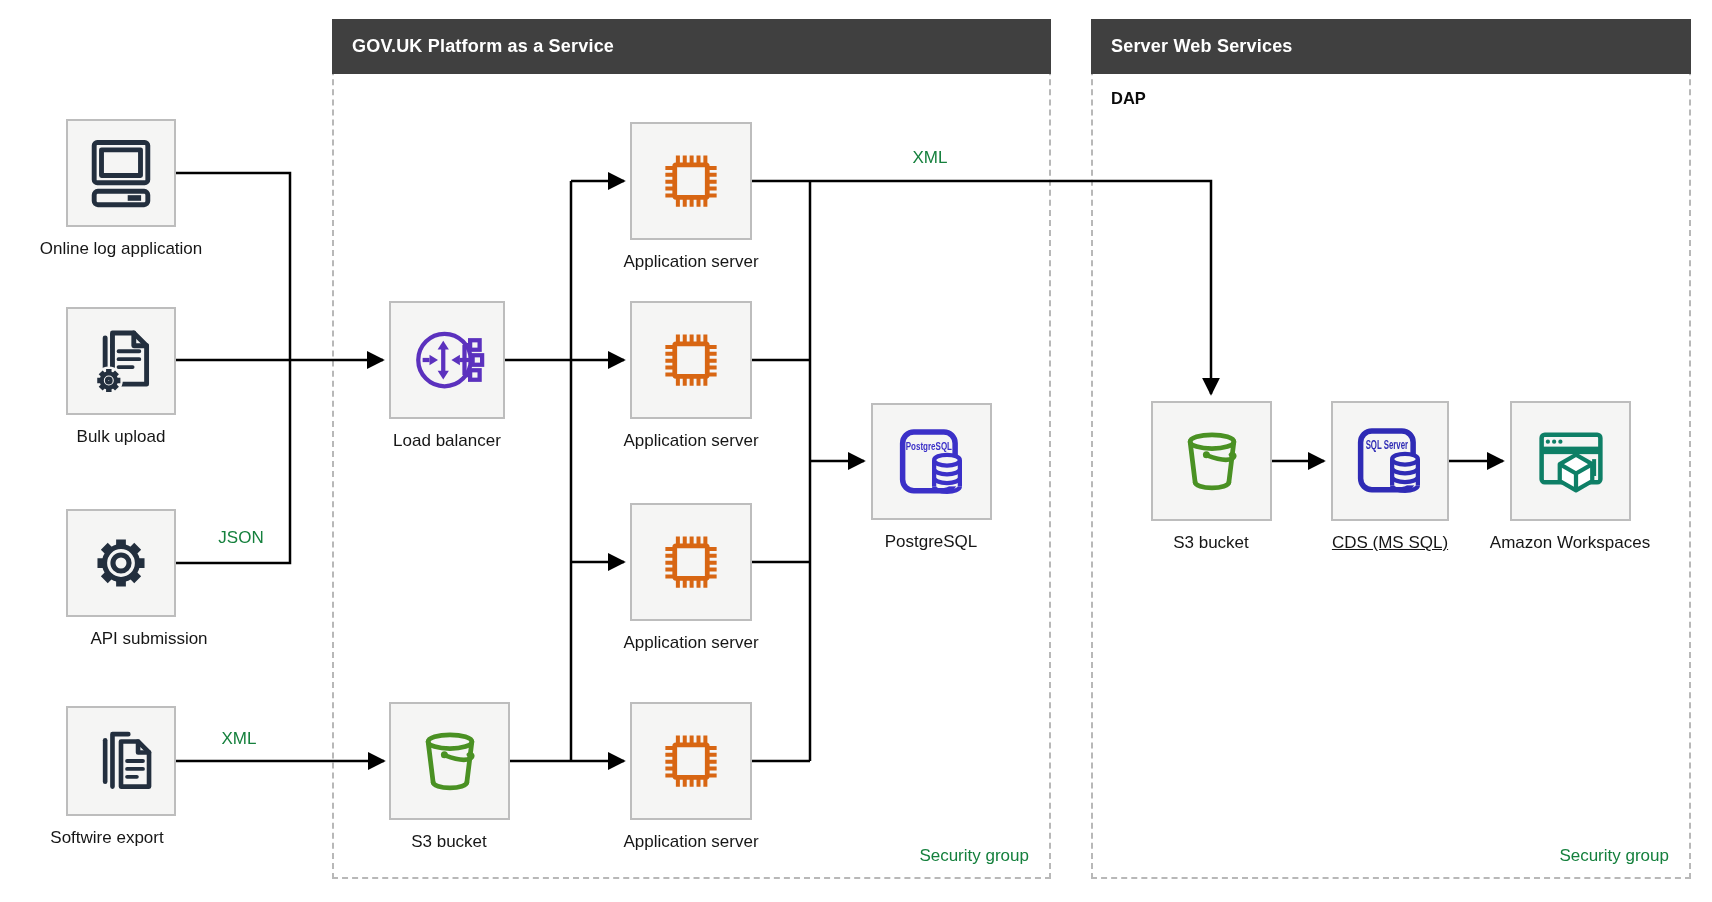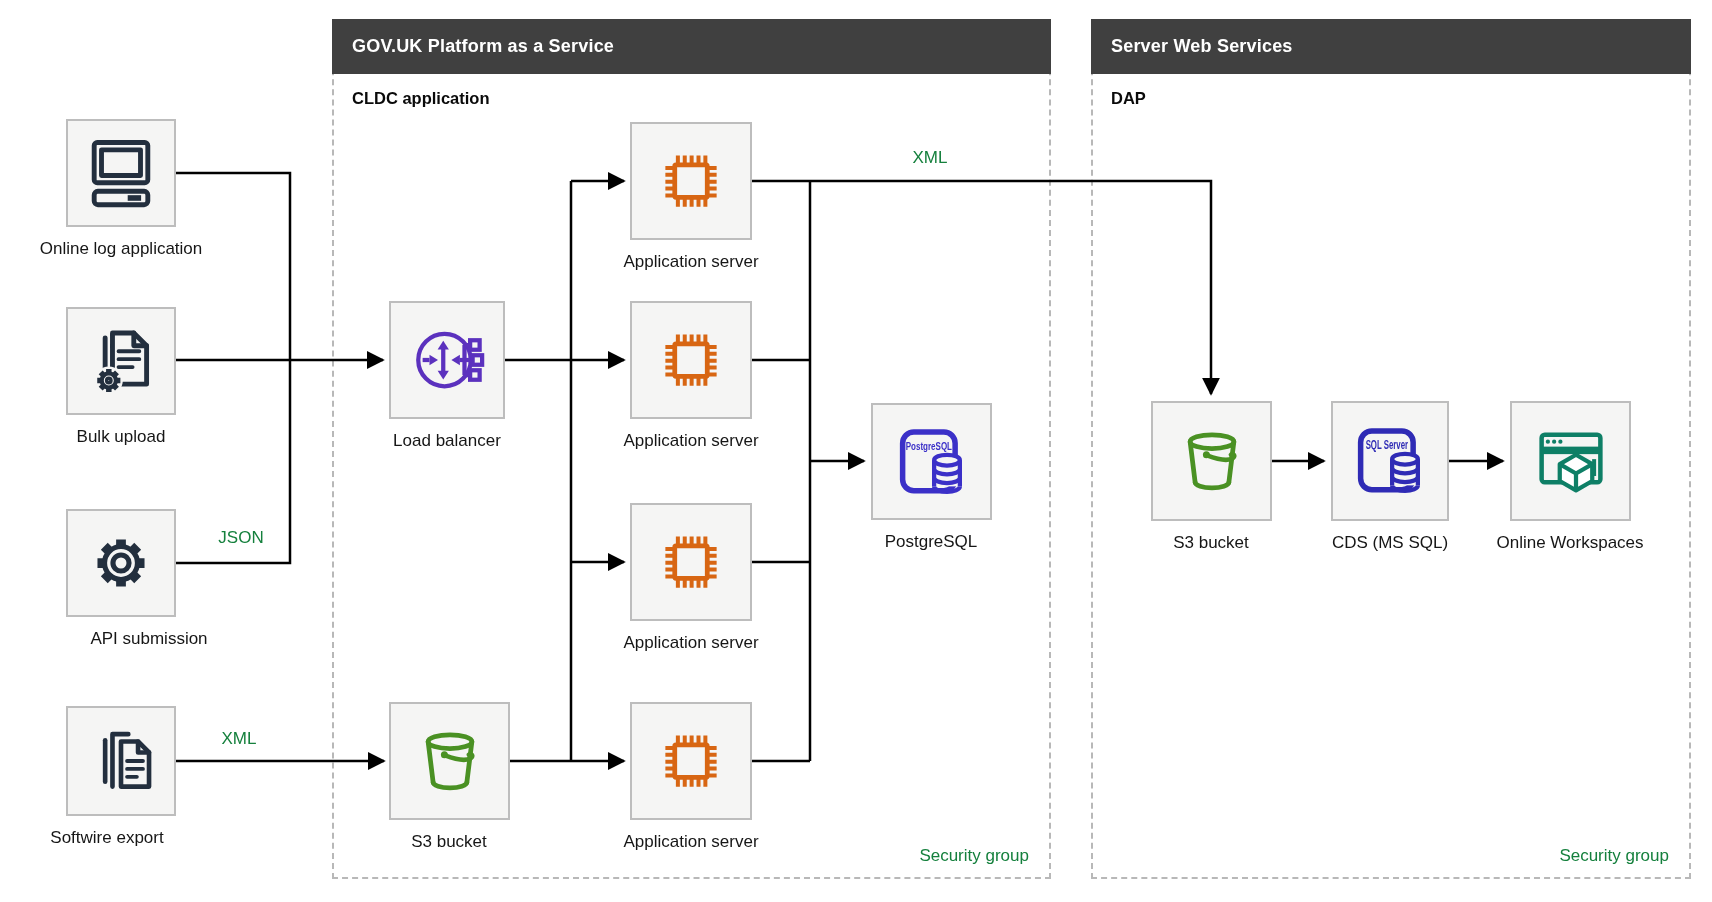--- a/index.html
+++ b/index.html
@@ -33,21 +33,20 @@
 </style>
 </head>
 <body>
 
 <div class="canvas">
 
   <div class="region" style="left:332px;top:19px;width:719px;height:860px;">
     <div class="region-header">
       <span>GOV.UK Platform as a Service</span>
     </div>
-    <div class="region-sub">CLDC application</div>
     <div class="region-footer">Security group</div>
   </div>
 
   <div class="region" style="left:1091px;top:19px;width:600px;height:860px;">
     <div class="region-header">
       <span>Server Web Services</span>
     </div>
     <div class="region-sub">DAP</div>
     <div class="region-footer">Security group</div>
   </div>
@@ -273,33 +272,33 @@
       <rect x="33.7" y="30.5" width="20.6" height="21" fill="#f5f5f4"></rect>
       <g stroke="#2F2BB5" stroke-width="3.4" fill="none">
         <ellipse cx="44" cy="30.5" rx="10.3" ry="4.3" fill="#f5f5f4"></ellipse>
         <path d="M33.7,37.5 a10.3,4.3 0 0 0 20.6,0"></path>
         <path d="M33.7,44.5 a10.3,4.3 0 0 0 20.6,0"></path>
         <path d="M33.7,51.5 a10.3,4.3 0 0 0 20.6,0"></path>
         <path d="M33.7,30.5 V51.5 M54.3,30.5 V51.5"></path>
       </g>
     </svg>
   </div>
-  <div class="nlabel" style="left:1390px;top:533px;">CDS (MS SQL)</div>
+  <div class="nlabel" style="left:1390px;top:533px;text-decoration:underline;">CDS (MS SQL)</div>
 
   <div class="node" style="left:1510px;top:401px;width:121px;height:120px;">
     <svg width="80" height="80" viewBox="0 0 64 64">
       <rect x="8.5" y="11" width="47" height="38" rx="2.5" stroke="#0E7F66" stroke-width="3.6" fill="none"></rect>
       <g fill="#0E7F66">
         <circle cx="13.5" cy="16.5" r="1.7"></circle>
         <circle cx="18.5" cy="16.5" r="1.7"></circle>
         <circle cx="23.5" cy="16.5" r="1.7"></circle>
         <rect x="8.5" y="20.5" width="47" height="6"></rect>
       </g>
       <path d="M50.5,30.5 V44" stroke="#0E7F66" stroke-width="3.2" fill="none"></path>
       <g stroke="#0E7F66" stroke-width="3.4" fill="#ffffff" stroke-linejoin="round">
         <path d="M36,27 L49,34.5 V48 L36,55.5 L23,48 V34.5 Z"></path>
       </g>
       <path d="M23,34.5 L36,42 L49,34.5 M36,42 V55.5" stroke="#0E7F66" stroke-width="3.4" fill="none" stroke-linejoin="round"></path>
     </svg>
   </div>
-  <div class="nlabel" style="left:1570px;top:533px;">Online Workspaces</div>
+  <div class="nlabel" style="left:1570px;top:533px;">Amazon Workspaces</div>
 
 </div>
 
 </body></html>

